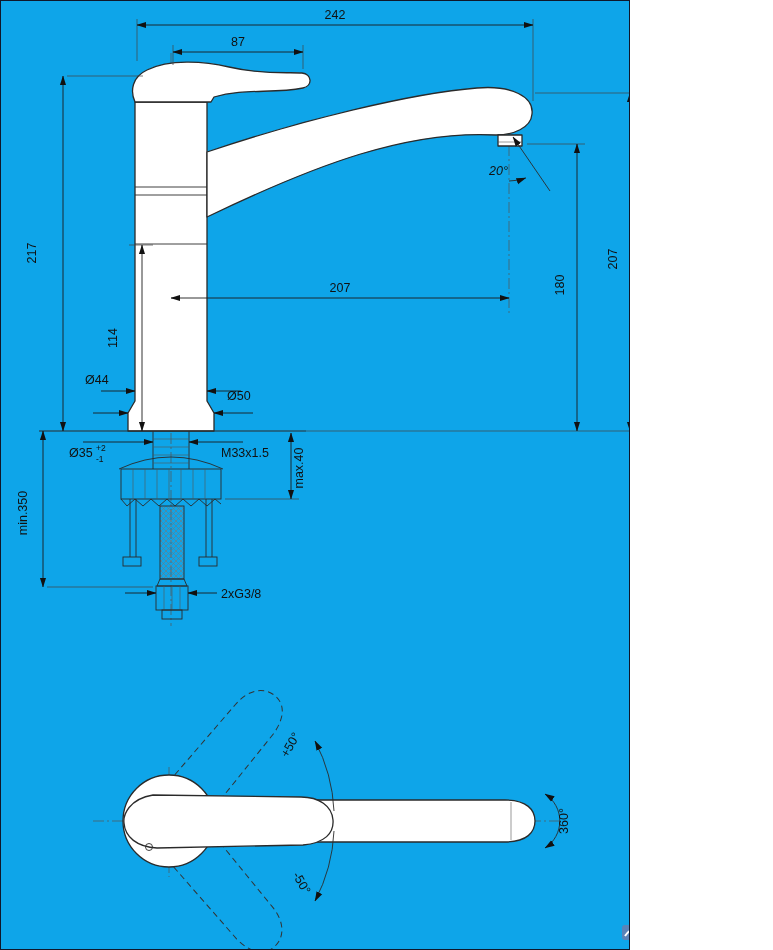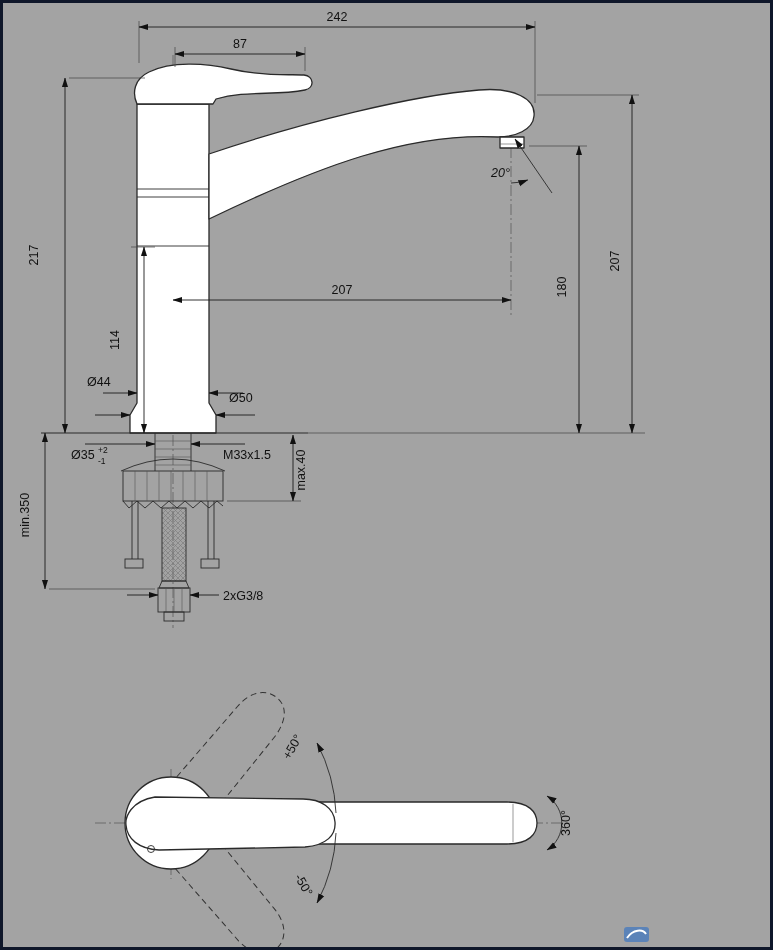--- a/index.html
+++ b/index.html
@@ -1,19 +1,19 @@
 <!DOCTYPE html>
 <html><head>
 <meta charset="utf-8">
 <style>
   html,body{margin:0;padding:0;background:#ffffff;}
   .page{
-    width:773px;height:950px;
-    background:#a3a3a3;
-    border:3px solid #0f172a;
+    width:630px;height:950px;
+    background:#0ea5e9;
+    border:1px solid #0f172a;
     box-sizing:border-box;
     position:relative;
     font-family:"Liberation Sans",sans-serif;
     overflow:hidden;
   }
   svg{position:absolute;inset:0;}
   .outline{fill:#ffffff;stroke:#2a2a2a;stroke-width:1.3;stroke-linejoin:round;}
   .thin{stroke:#2a2a2a;stroke-width:0.9;fill:none;}
   .hair{stroke:#555;stroke-width:0.6;fill:none;}
   .dim{stroke:#1c1c1c;stroke-width:0.9;fill:none;}

